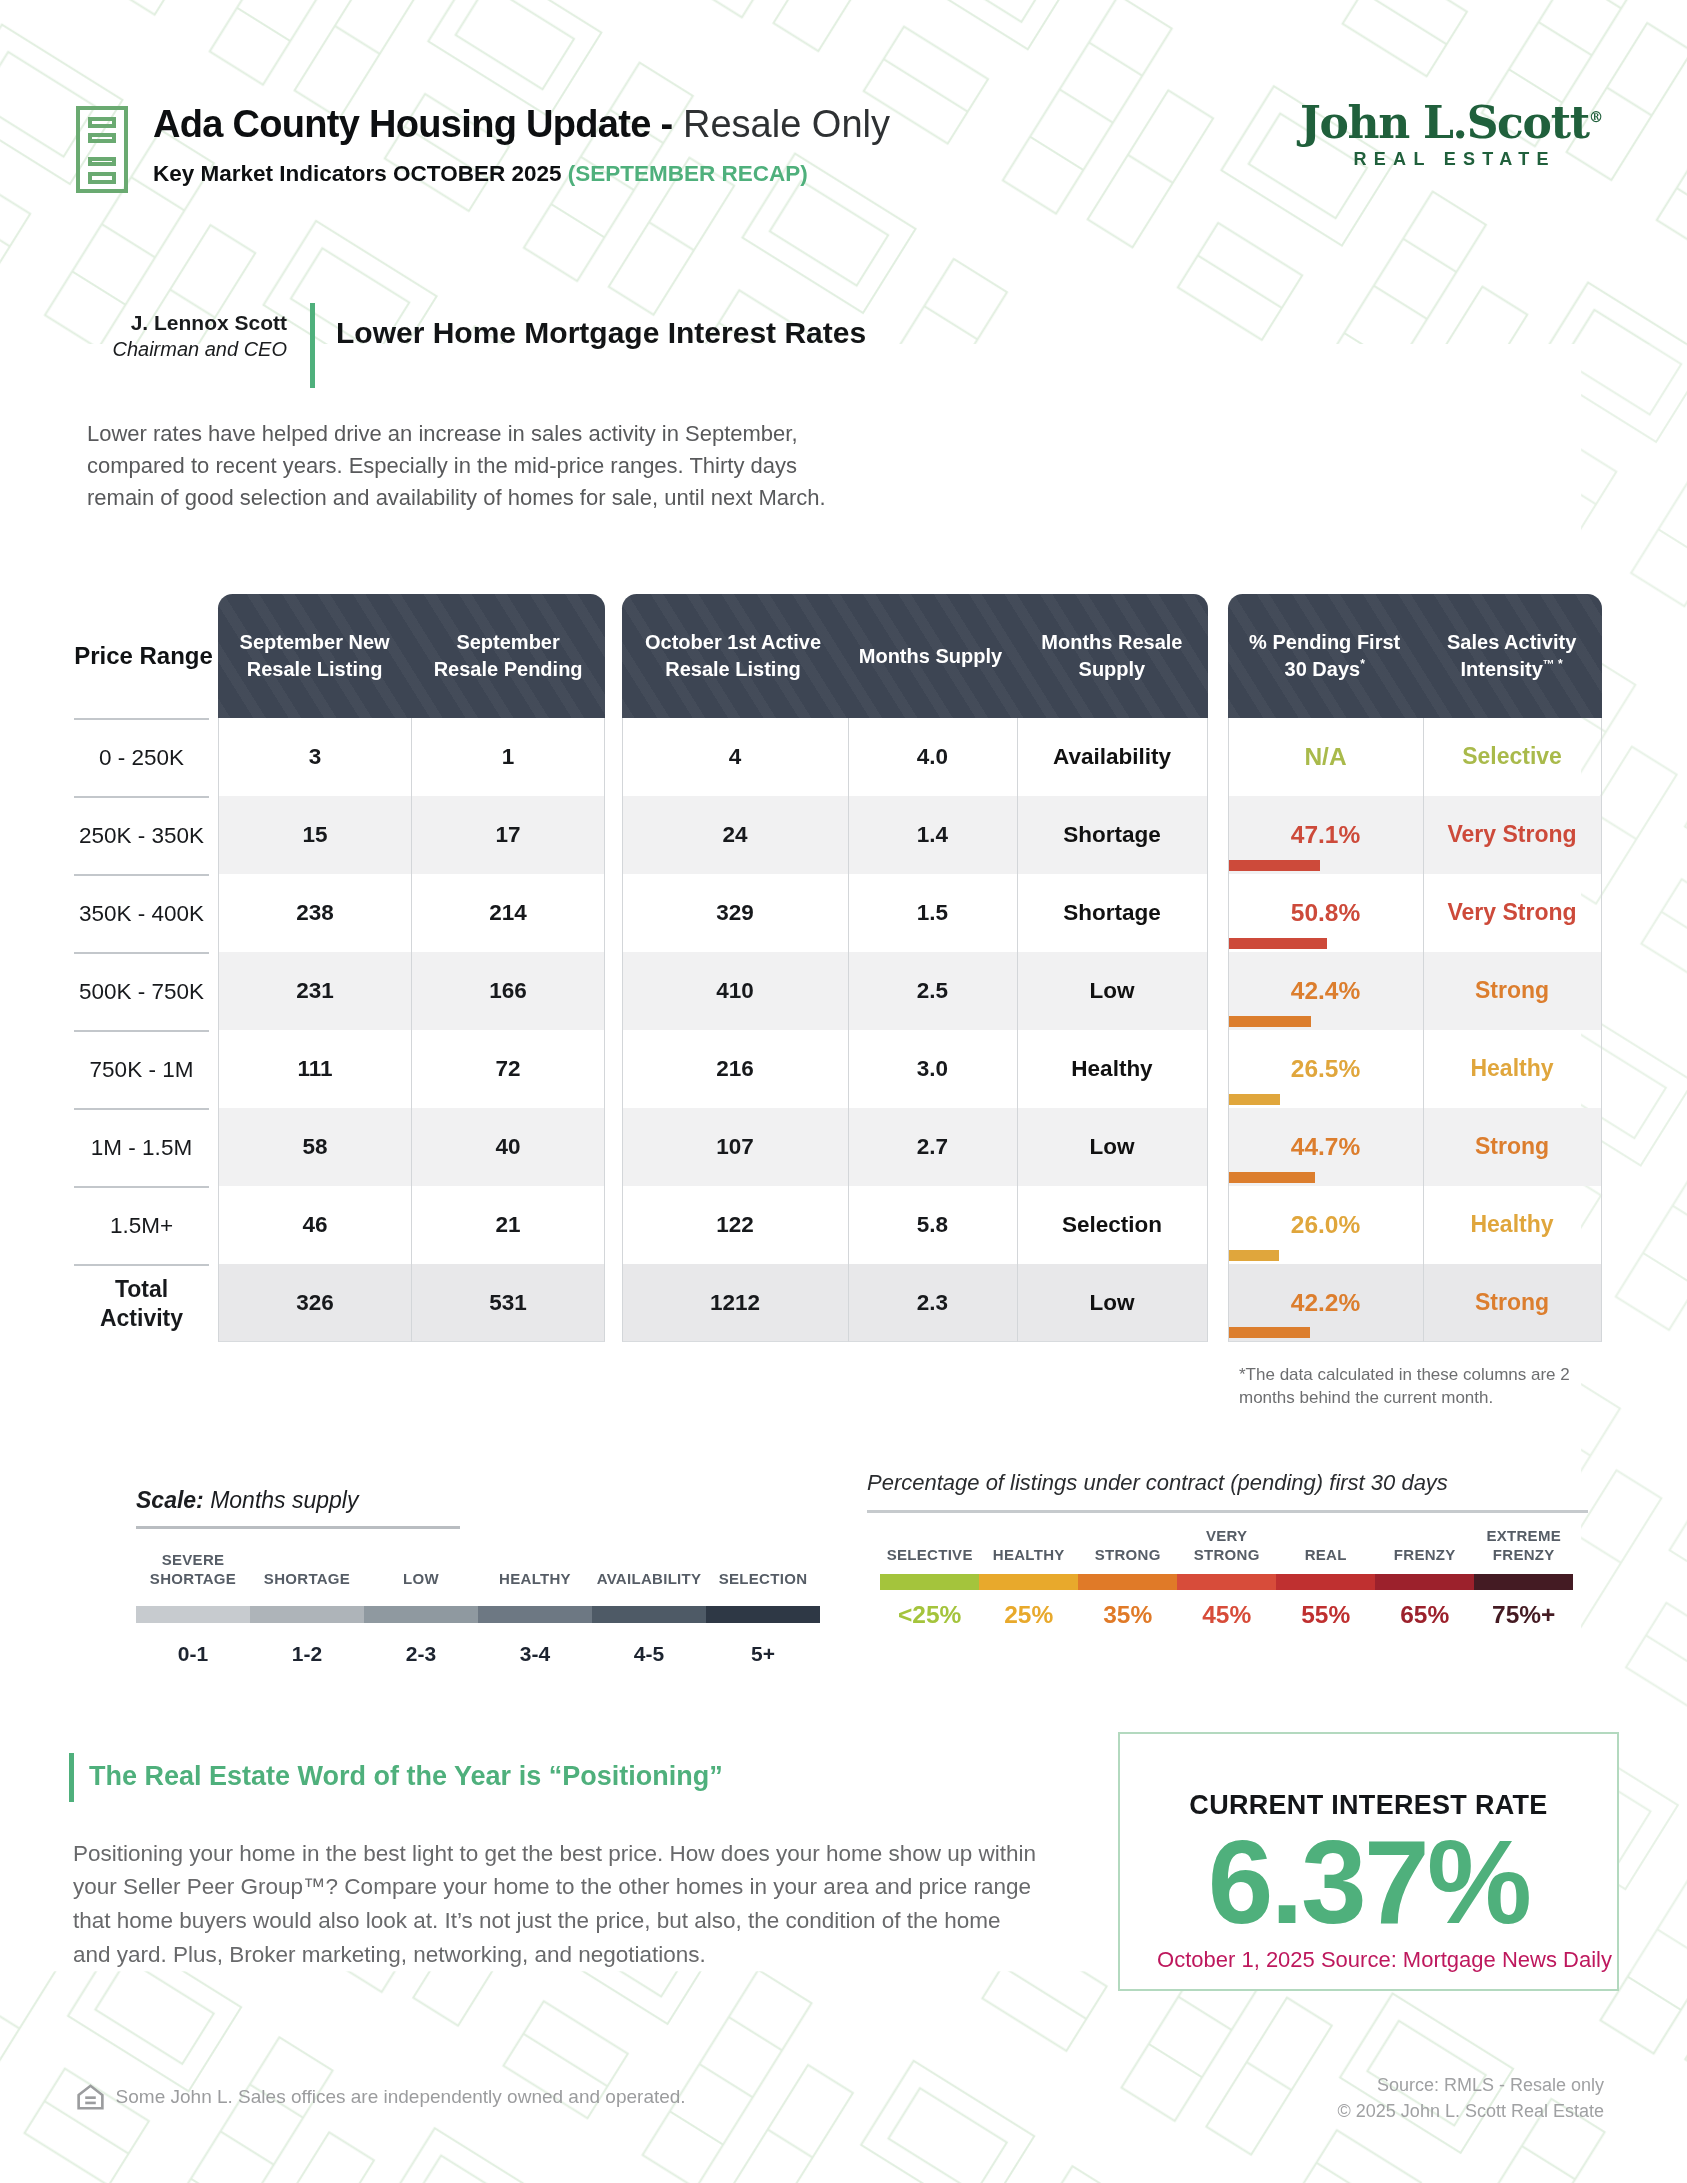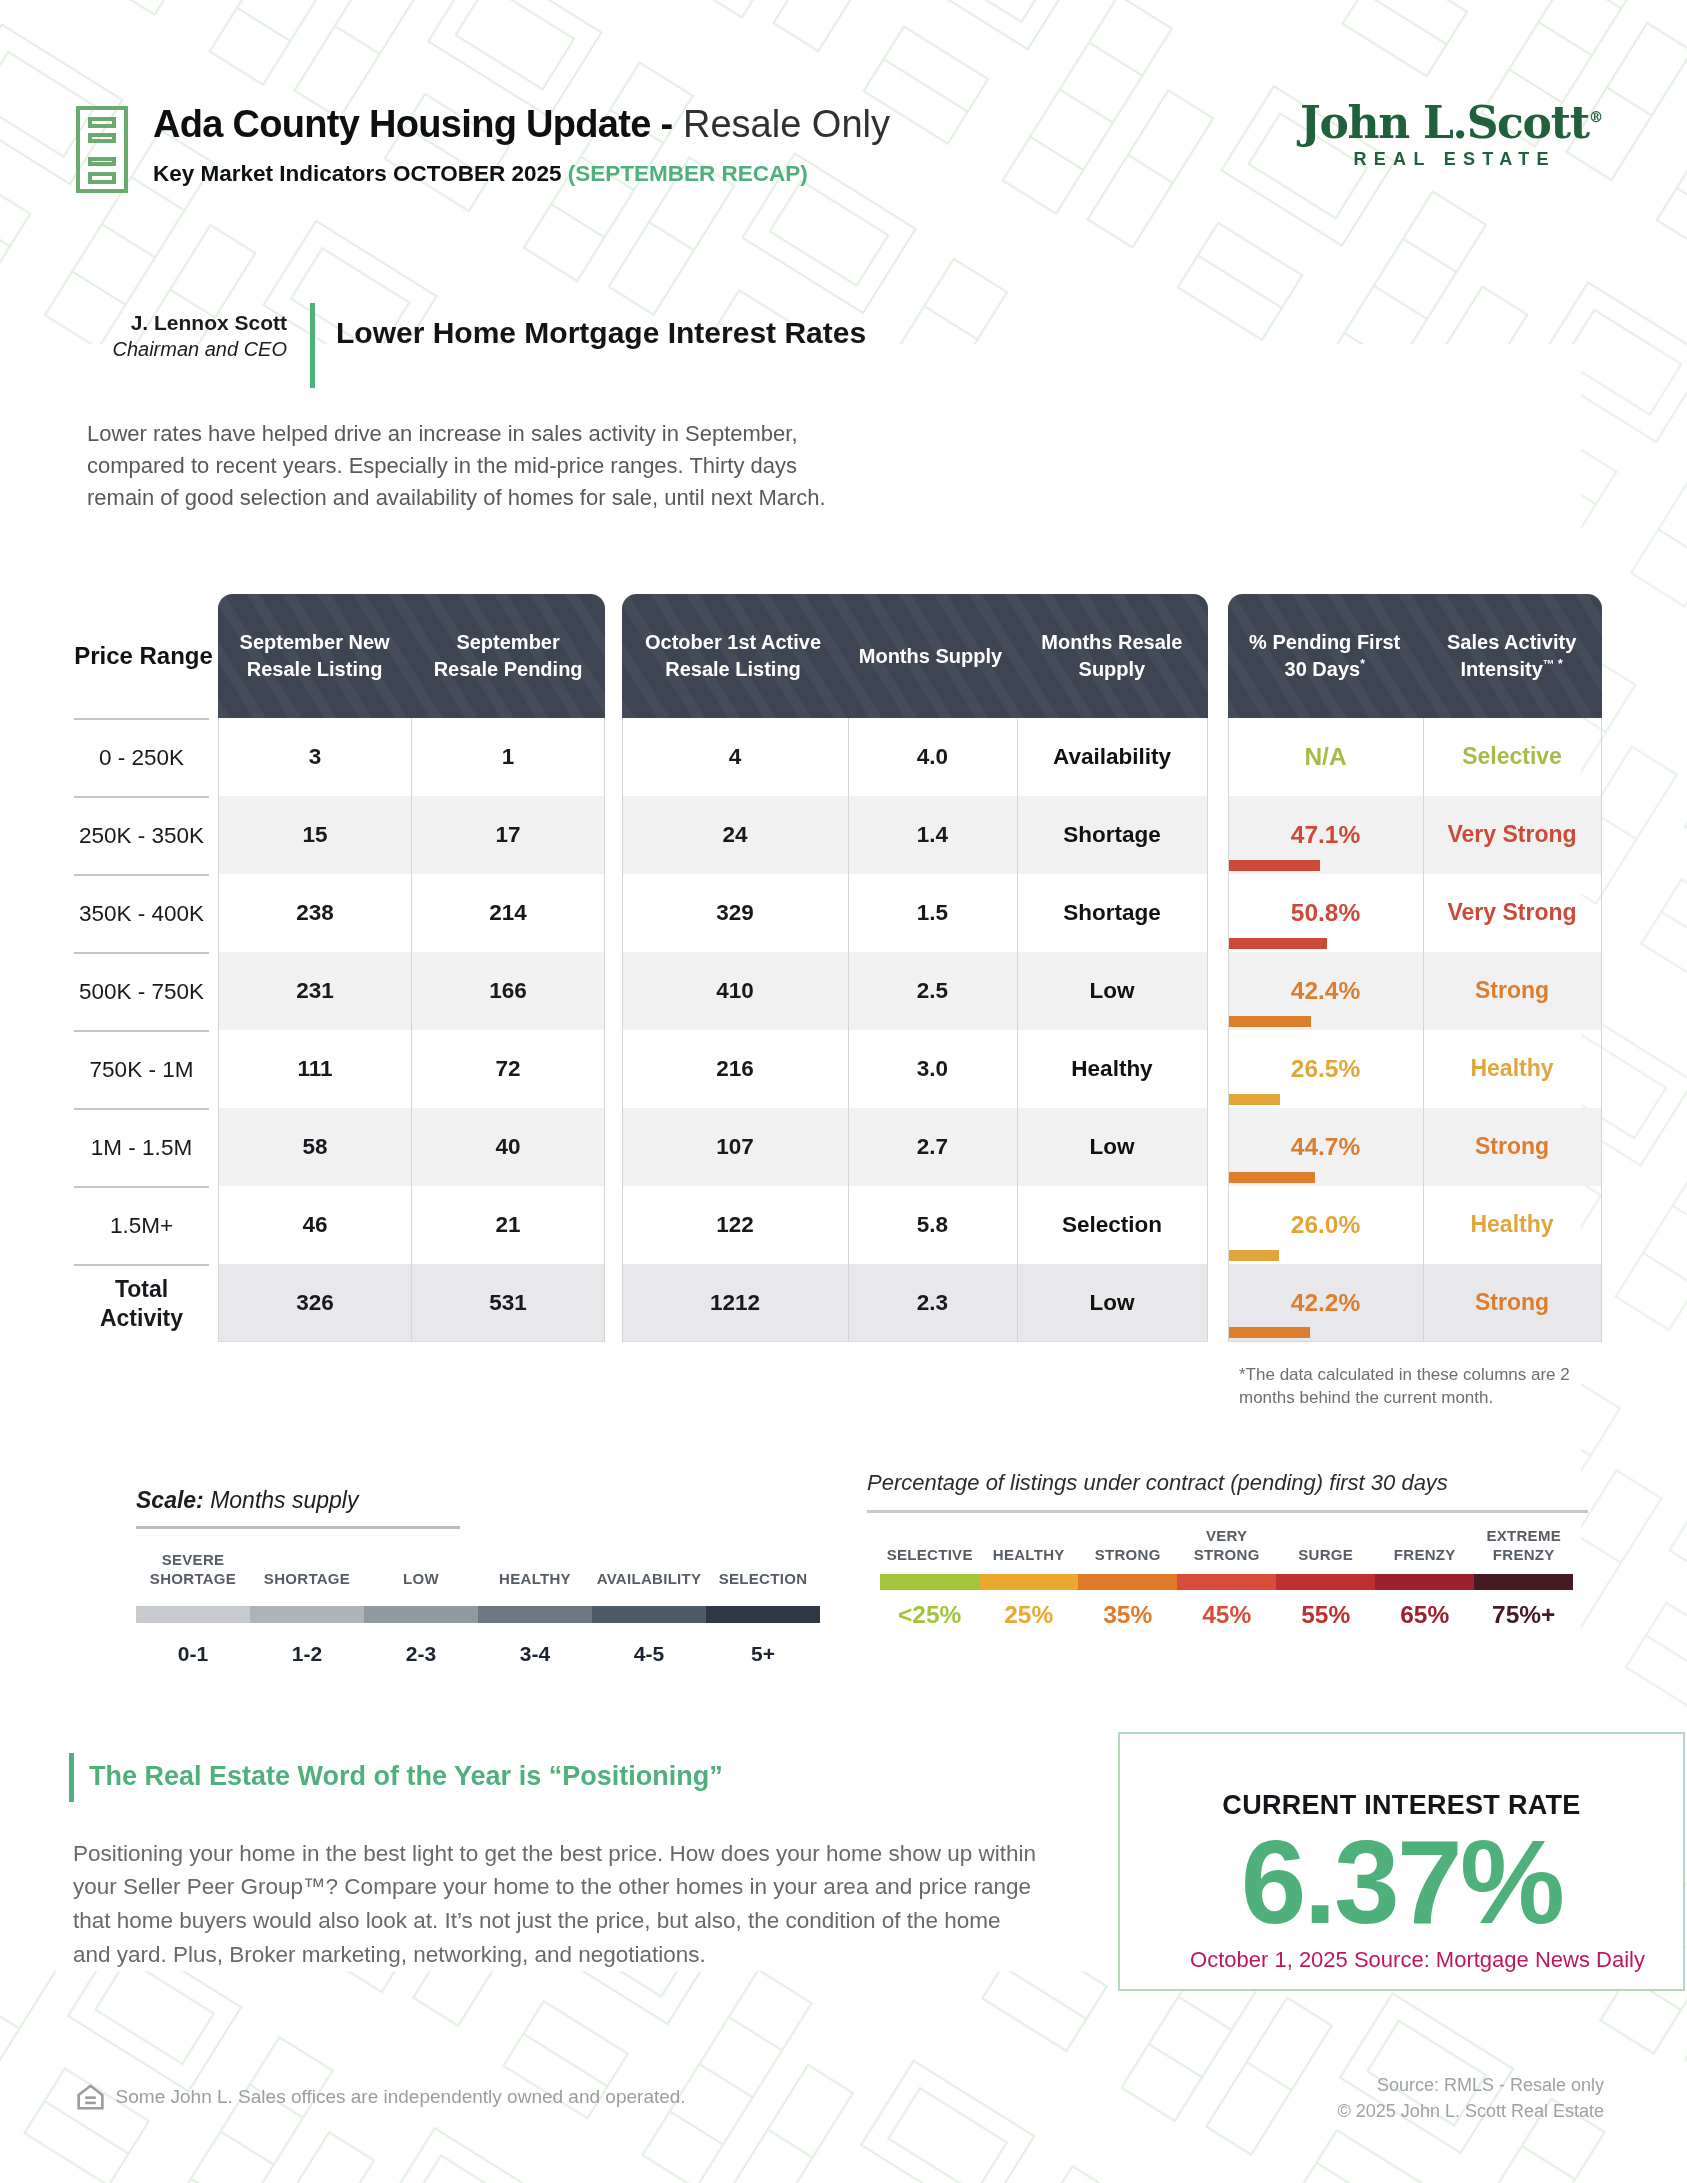--- a/index.html
+++ b/index.html
@@ -74,21 +74,21 @@
   .isc-line{width:721px;height:2.6px;background:#c6cacd;margin-top:14.6px;}
   .isc .scale-grid{grid-template-columns:repeat(7,99px);margin-left:13.2px;margin-top:2.6px;}
   .ival{text-align:center;font-weight:700;font-size:24.5px;padding-top:8px;}
 
   
   .woy-bar{position:absolute;left:69px;top:1753px;width:5.3px;height:49px;background:#4fb07c;}
   .woy-head{position:absolute;left:89px;top:1761px;font-size:27px;font-weight:700;color:#4fb07c;}
   .woy-body{position:absolute;left:73px;top:1814px;width:966px;font-size:22.5px;line-height:1.5;color:#68696b;}
 
   
-  .ibox{position:absolute;left:1118px;top:1732px;width:567px;height:259px;border:2.6px solid #b3d9bf;background:#fff;
+  .ibox{position:absolute;left:1118px;top:1732px;width:501px;height:259px;border:2.6px solid #b3d9bf;background:#fff;
         display:flex;flex-direction:column;align-items:center;box-sizing:border-box;}
   .ibox-label{font-size:27px;font-weight:700;color:#141619;margin-top:56px;letter-spacing:0.3px;}
   .ibox-value{font-size:118px;font-weight:700;color:#4fb07c;line-height:1.02;margin-top:1.3px;letter-spacing:-2.6px;}
   .ibox-src{font-size:22px;color:#be185d;margin-top:4px;margin-left:32px;}
 
   
   .foot-left{position:absolute;left:76px;top:2083px;display:flex;align-items:center;color:#9b9c9e;font-size:19px;}
   .foot-left svg{margin-right:10.6px;}
   .foot-right{position:absolute;right:83px;top:2072px;text-align:right;font-size:18px;line-height:1.45;color:#a0a1a3;}
 </style>
@@ -287,21 +287,21 @@
   </div>
 
   <div class="isc">
     <div class="isc-sub">Percentage of listings under contract (pending) first 30 days</div>
     <div class="isc-line"></div>
     <div class="scale-grid" id="isc-labels">
         <div class="slabel">SELECTIVE</div>
         <div class="slabel">HEALTHY</div>
         <div class="slabel">STRONG</div>
         <div class="slabel">VERY STRONG</div>
-        <div class="slabel">SURGE</div>
+        <div class="slabel">REAL</div>
         <div class="slabel">FRENZY</div>
         <div class="slabel">EXTREME FRENZY</div>
       </div>
     <div class="scale-grid" id="isc-bar">
         <div class="sseg" style="background: rgb(164, 196, 60);"></div>
         <div class="sseg" style="background: rgb(232, 169, 44);"></div>
         <div class="sseg" style="background: rgb(224, 122, 40);"></div>
         <div class="sseg" style="background: rgb(215, 76, 58);"></div>
         <div class="sseg" style="background: rgb(191, 48, 48);"></div>
         <div class="sseg" style="background: rgb(156, 33, 44);"></div>

